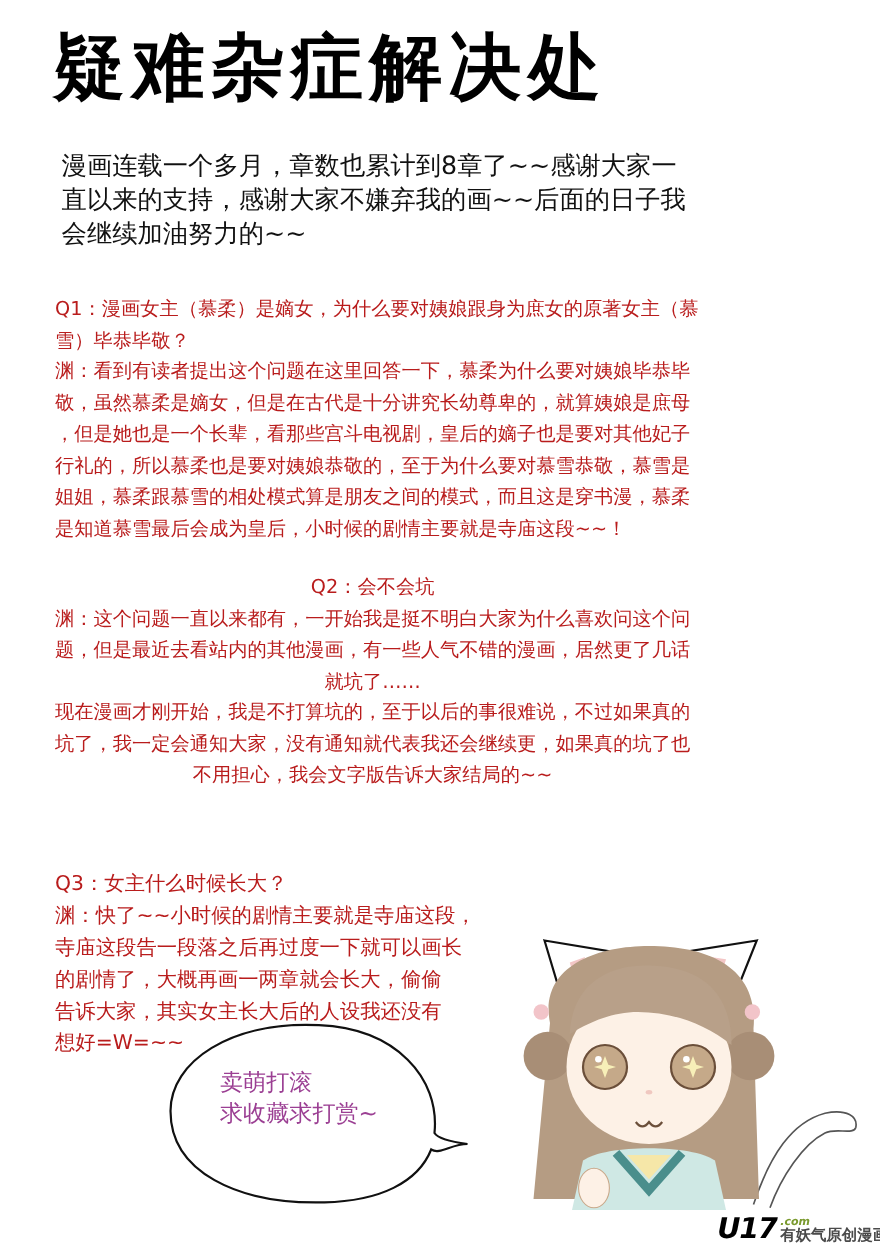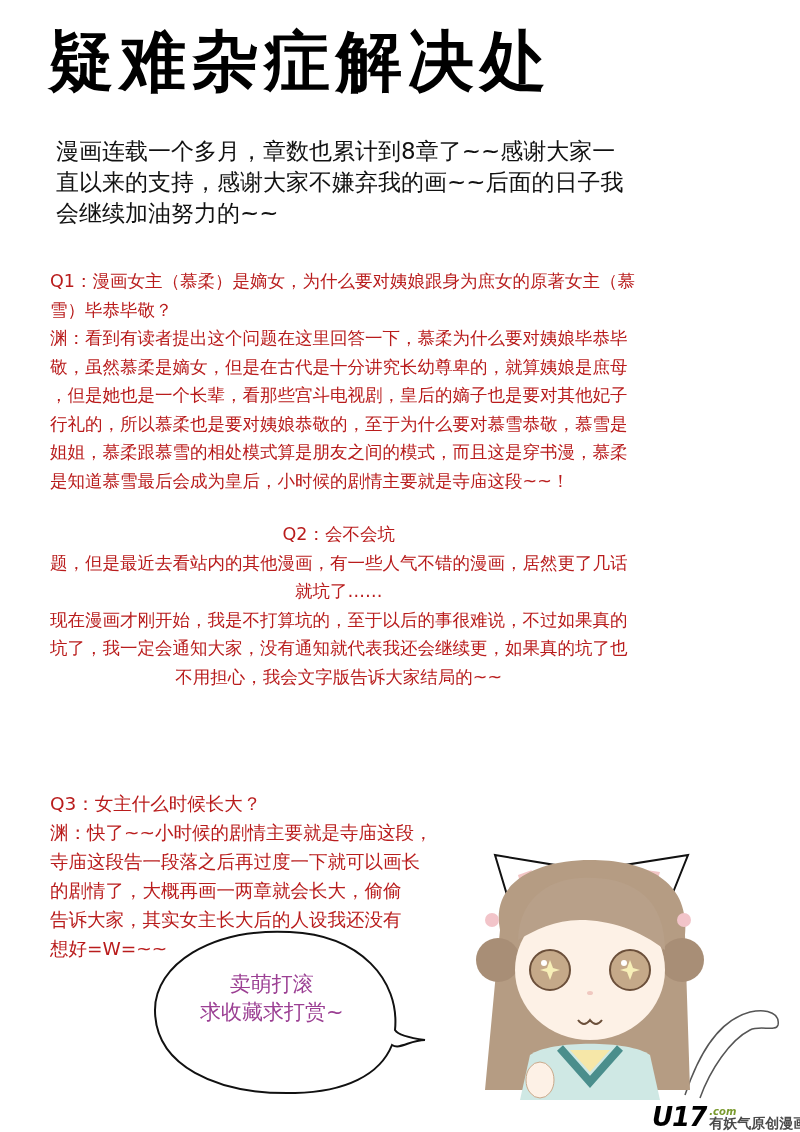--- a/index.html
+++ b/index.html
@@ -20,21 +20,21 @@
     position:absolute; left:50px; font-size:17.5px; line-height:28.5px; color:#b91c1c;
   }
   .qa div { white-space:nowrap; }
   #q1 { top:267px; }
   #q2 { top:520px;text-align:center; }
   #q3 { top:789px; font-size:18.5px; line-height:29px; }
   .bubble {
     position:absolute; left:0; top:0;
   }
   .bubble-text {
-    position:absolute; left:200px; top:970px; font-size:21px; line-height:28px; color:#9b3f93;text-align:center;
+    position:absolute; left:200px; top:970px; font-size:21px; line-height:28px; color:#9b3f93;
   }
   .bubble-text div { white-space:nowrap; }
   .character { position:absolute; left:460px; top:820px; width:340px; height:280px; }
   .logo {
     position:absolute; left:652px; top:1100px; height:30px; display:flex; align-items:flex-end;
   }
   .logo-mark {
     font-size:26px; font-weight:bold; font-style:italic; color:#000000; line-height:26px; letter-spacing:-1px;
     font-family: "DejaVu Sans", sans-serif;
   }
@@ -59,20 +59,21 @@
   <div>渊：看到有读者提出这个问题在这里回答一下，慕柔为什么要对姨娘毕恭毕</div>
   <div>敬，虽然慕柔是嫡女，但是在古代是十分讲究长幼尊卑的，就算姨娘是庶母</div>
   <div>，但是她也是一个长辈，看那些宫斗电视剧，皇后的嫡子也是要对其他妃子</div>
   <div>行礼的，所以慕柔也是要对姨娘恭敬的，至于为什么要对慕雪恭敬，慕雪是</div>
   <div>姐姐，慕柔跟慕雪的相处模式算是朋友之间的模式，而且这是穿书漫，慕柔</div>
   <div>是知道慕雪最后会成为皇后，小时候的剧情主要就是寺庙这段~~！</div>
 </div>
 
 <div class="qa" id="q2">
   <div>Q2：会不会坑</div>
+  <div>渊：这个问题一直以来都有，一开始我是挺不明白大家为什么喜欢问这个问</div>
   <div>题，但是最近去看站内的其他漫画，有一些人气不错的漫画，居然更了几话</div>
   <div>就坑了……</div>
   <div>现在漫画才刚开始，我是不打算坑的，至于以后的事很难说，不过如果真的</div>
   <div>坑了，我一定会通知大家，没有通知就代表我还会继续更，如果真的坑了也</div>
   <div>不用担心，我会文字版告诉大家结局的~~</div>
 </div>
 
 <div class="qa" id="q3">
   <div>Q3：女主什么时候长大？</div>
   <div>渊：快了~~小时候的剧情主要就是寺庙这段，</div>

